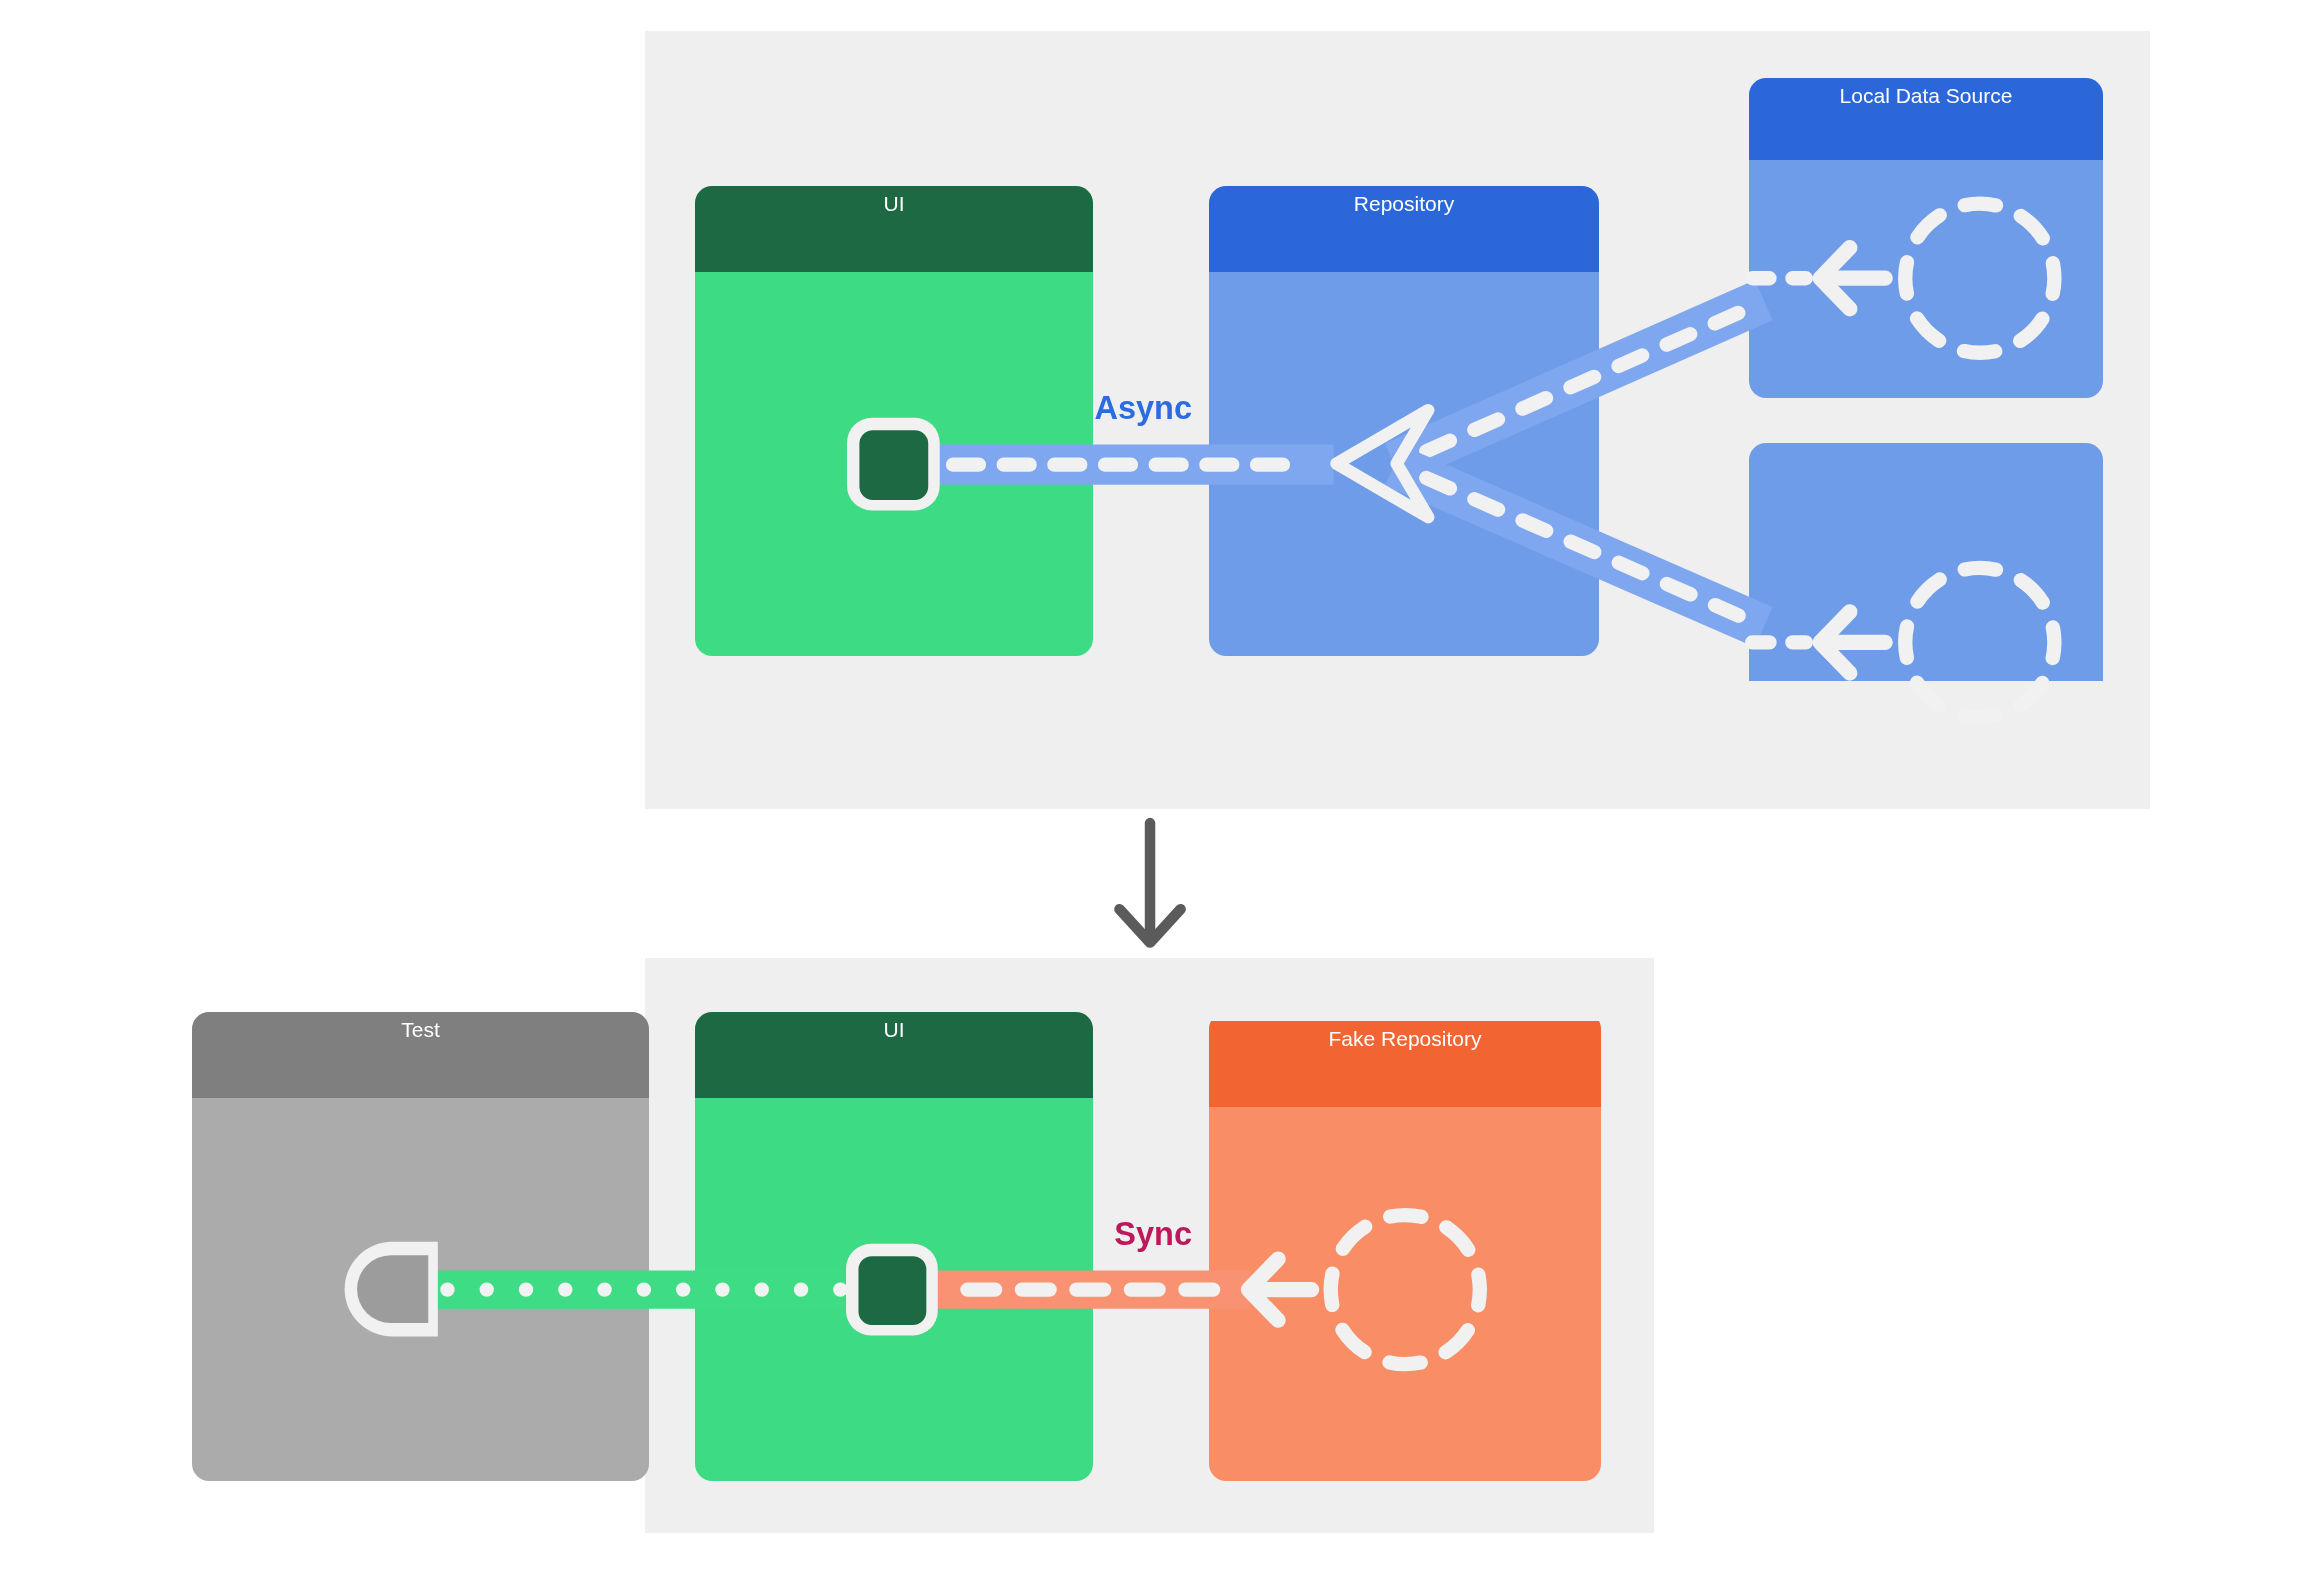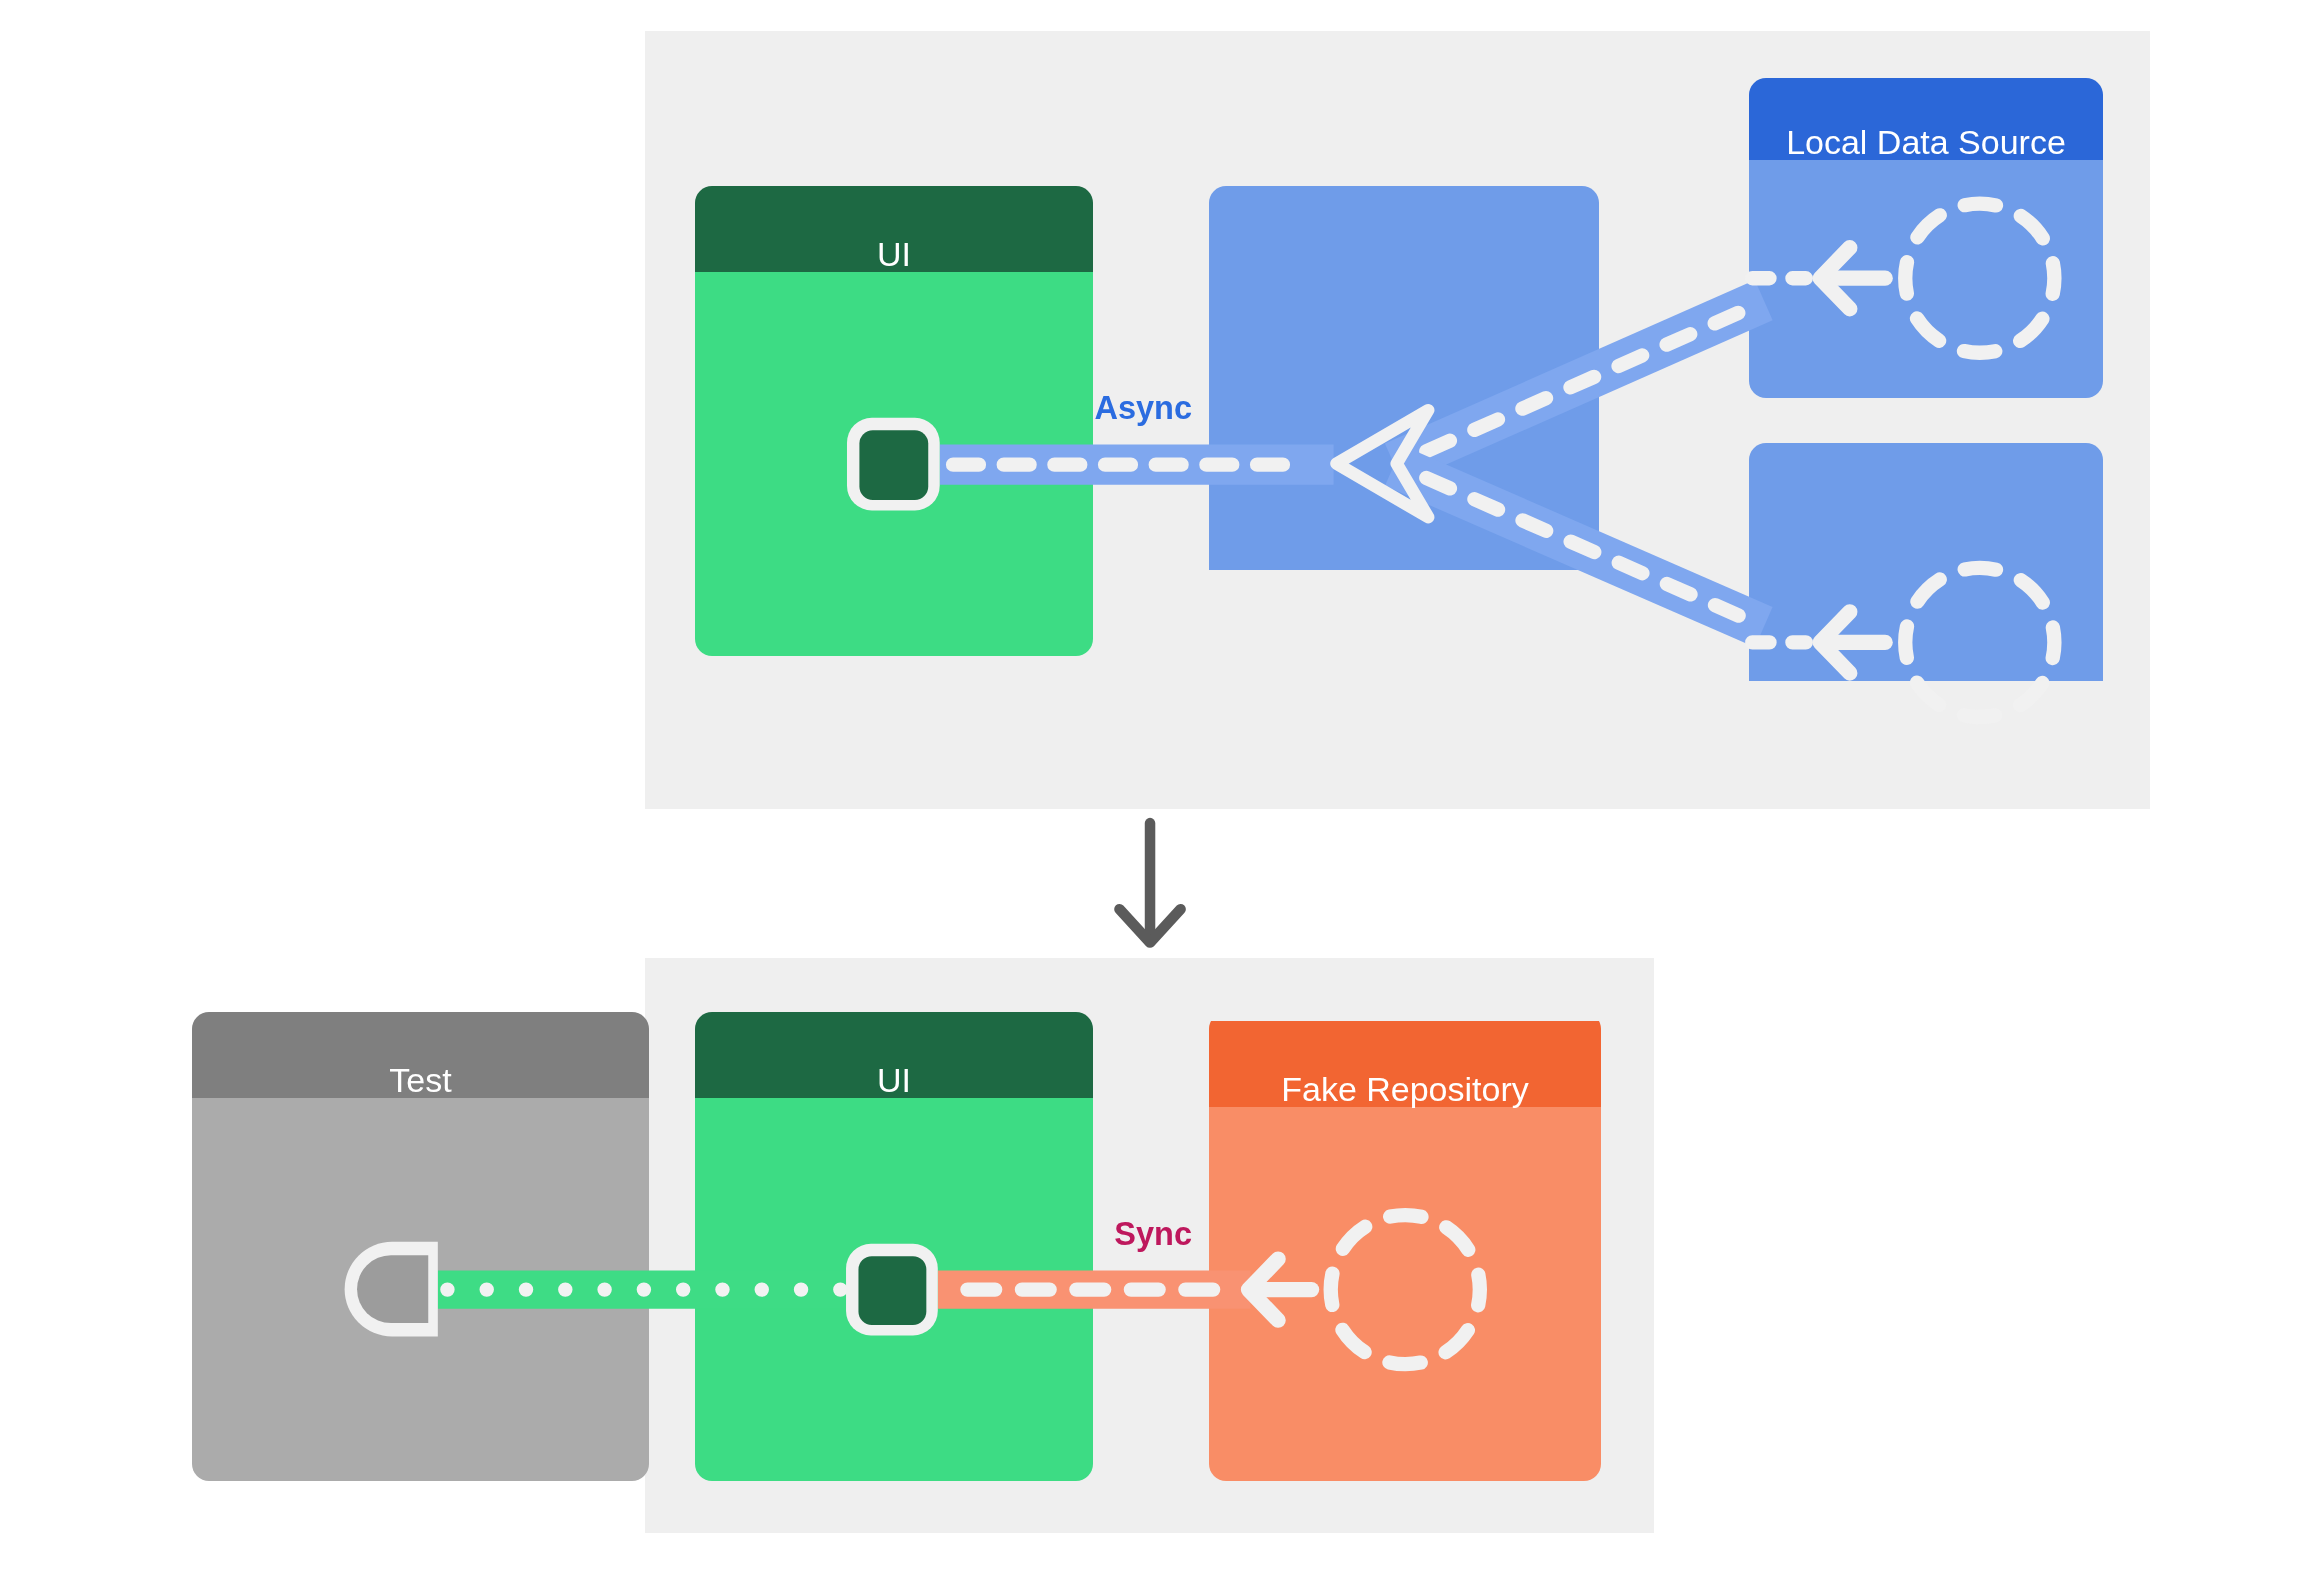--- a/index.html
+++ b/index.html
@@ -3,22 +3,22 @@
 <meta charset="utf-8">
 <style>
   html,body{margin:0;padding:0;background:#ffffff;}
   .stage{position:relative;width:2323px;height:1586px;background:#ffffff;
          font-family:"Liberation Sans", sans-serif;overflow:hidden;}
   .panel{position:absolute;background:#efefef;}
   #panel-top{left:645px;top:31px;width:1505px;height:778px;}
   #panel-bottom{left:645px;top:958px;width:1009px;height:575px;}
 
   .box{position:absolute;border-radius:17px;overflow:hidden;}
-  .box .hdr{width:100%;display:flex;align-items:flex-end;justify-content:center;
-            color:#ffffff;font-size:34px;line-height:36px;text-align:center;}
+  .box .hdr{width:100%;display:flex;align-items:flex-start;justify-content:center;
+            color:#ffffff;font-size:21px;line-height:36px;text-align:center;}
   .box .body{width:100%;}
 
   #box-top-ui{left:695px;top:186px;width:398px;height:470px;}
   #box-repository{left:1209px;top:186px;width:390px;height:470px;}
   #box-local-ds{left:1749px;top:78px;width:354px;height:320px;}
   #box-remote-ds{left:1749px;top:443px;width:354px;height:320px;}
   #box-test{left:192px;top:1012px;width:457px;height:469px;}
   #box-bottom-ui{left:695px;top:1012px;width:398px;height:469px;}
   #box-fake-repo{left:1209px;top:1012px;width:392px;height:469px;}
 
@@ -50,20 +50,23 @@
   <div id="panel-bottom" class="panel"></div>
 
   <div id="box-top-ui" class="box">
     <div class="hdr hdr-green">
       <span>UI</span>
     </div>
     <div class="body body-green"></div>
   </div>
 
   <div id="box-repository" class="box">
+    <div class="hdr hdr-blue">
+      <span>Repository</span>
+    </div>
     <div class="body body-blue"></div>
   </div>
 
   <div id="box-local-ds" class="box">
     <div class="hdr hdr-blue-sm">
       <span>Local Data Source</span>
     </div>
     <div class="body body-blue-sm"></div>
   </div>
 

